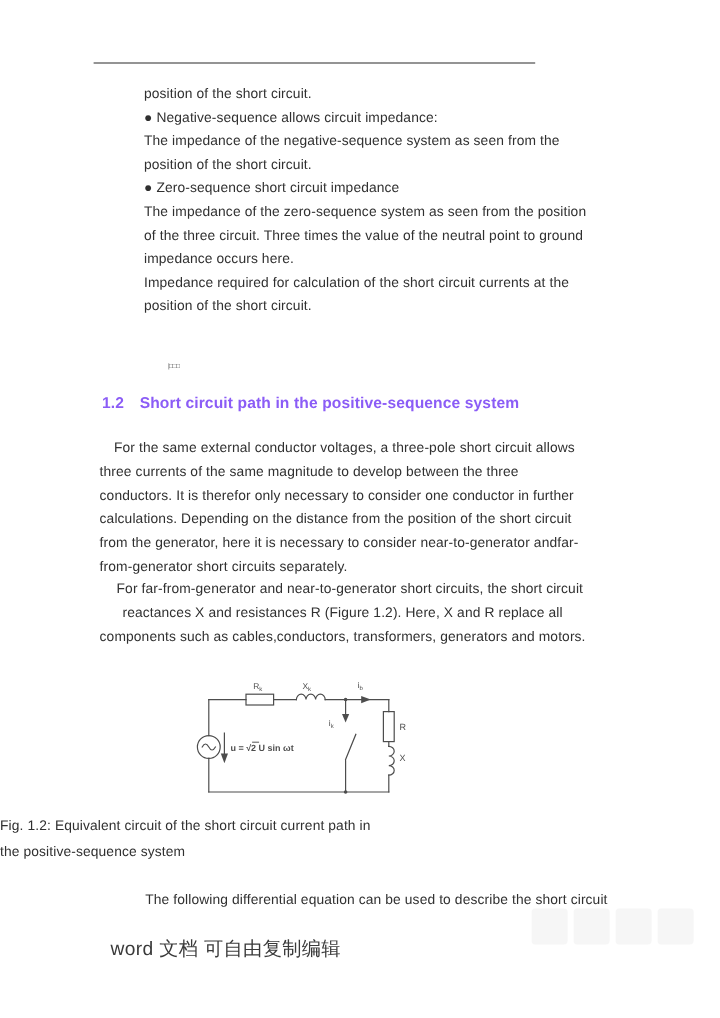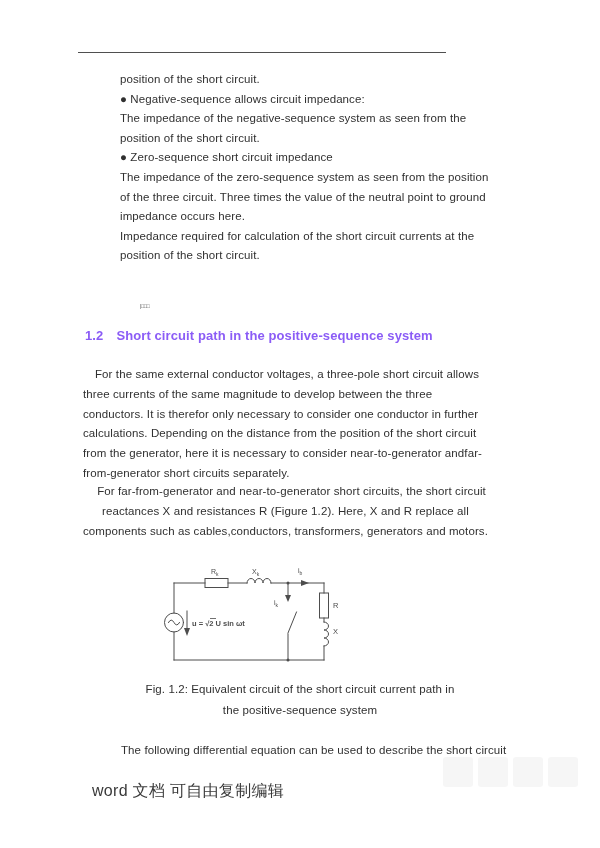--- a/index.html
+++ b/index.html
@@ -25,21 +25,21 @@
   .artifact{
     position:absolute;left:140px;top:303px;font-size:5.5px;color:#555;
     letter-spacing:-0.5px;
   }
   .section-heading{
     position:absolute;left:85px;top:328px;display:flex;
     font-size:13px;font-weight:bold;color:#8b5cf6;letter-spacing:0.1px;white-space:nowrap;
   }
   .section-heading .num{margin-right:13px;}
   .figure-svg{position:absolute;left:150px;top:558px;}
-  .caption{position:absolute;left:0;top:679px;width:600px;text-align:center;line-height:21px;}
+  .caption{position:absolute;left:0;top:679px;width:600px;line-height:21px;}
   .caption div{font-size:11.5px;color:#303030;letter-spacing:0.1px;}
   .footer-note{
     position:absolute;left:92px;top:781px;font-size:16px;color:#3a3a3a;letter-spacing:0.3px;
   }
   .watermark{position:absolute;top:757px;left:443px;display:flex;gap:5px;}
   .watermark span{width:30px;height:30px;background:rgba(90,90,90,0.055);border-radius:3px;display:block;}
   svg text{font-family:"Liberation Sans", sans-serif;fill:#4d4d4d;}
 </style>
 </head>
 <body>

